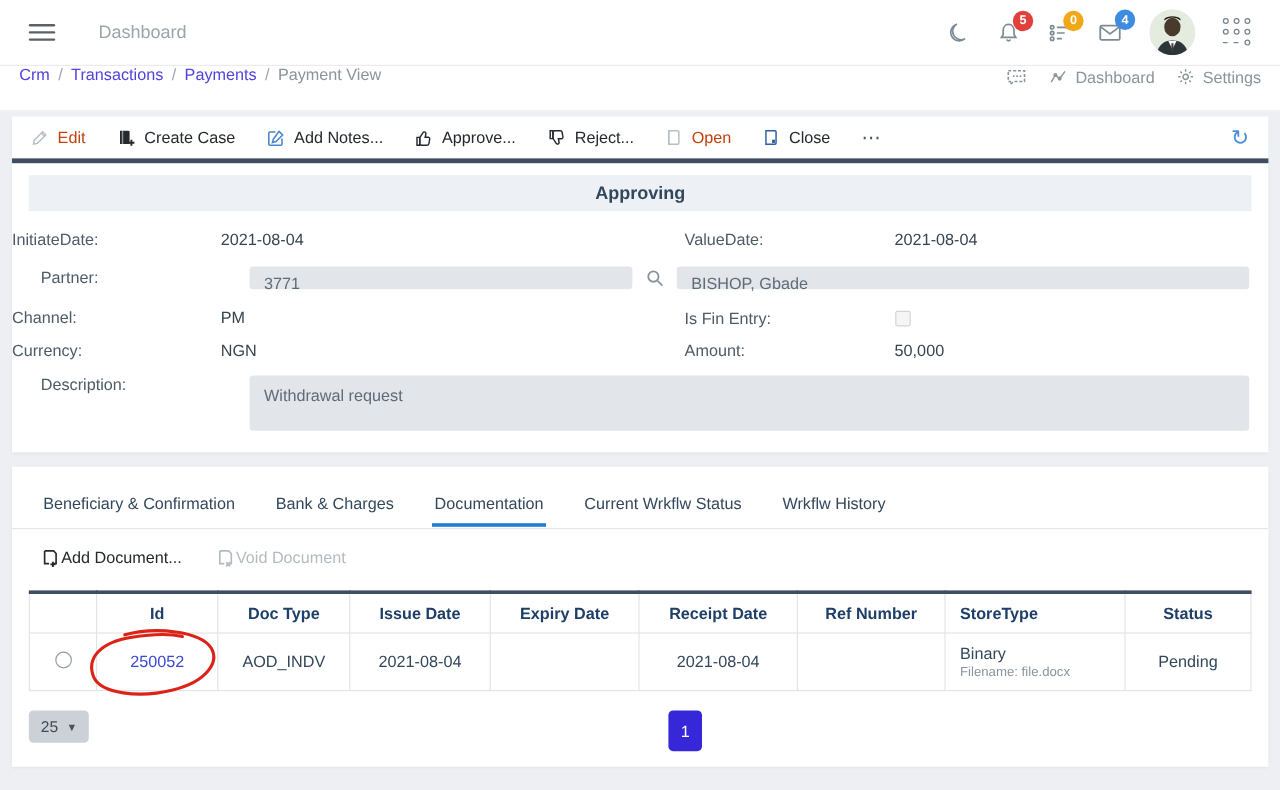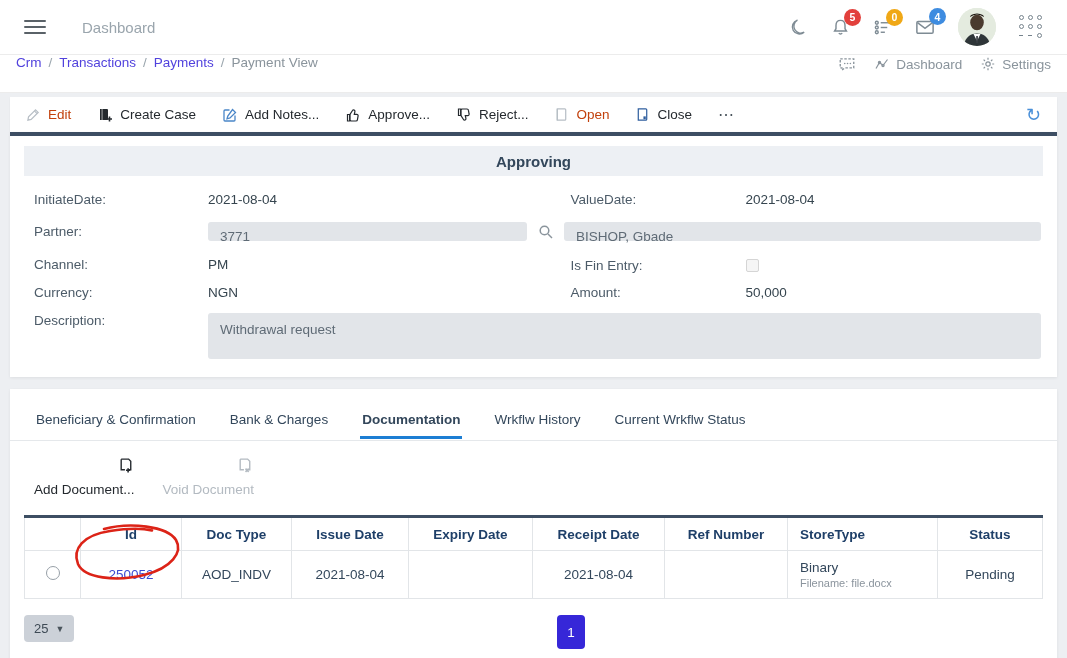--- a/index.html
+++ b/index.html
@@ -44,21 +44,21 @@
   .tb-refresh { margin-left:auto; color:#4a90d9; font-size:18px; line-height:1; cursor:pointer; }
   
   .main-card { margin:0 10px; background:#fff; border-top:4px solid #3d4e63;
     padding-bottom:18px; box-shadow:0 1px 3px rgba(0,0,0,.07); }
   .status-bar { margin:10px 14px 0; background:#edf0f4; height:30px;
     display:flex; align-items:center; justify-content:center;
     font-weight:bold; font-size:15px; color:#33475b; }
   .form { font-size:13.5px; }
   .frow { display:flex; }
   .fcol { width:50%; display:flex; align-items:baseline; }
-  .fcol.left  { padding-left:24px; }
+  .fcol.left  { }
   .fcol.right { padding-left:37px; }
   .flabel { width:174px; flex:none; color:#4c5b68; }
   .fcol.right .flabel { width:175px; }
   .fval { color:#36454f; }
   .r1 { margin-top:16px; }
   .r2 { margin-top:15px; align-items:center; }
   .r3 { margin-top:16px; }
   .r4 { margin-top:12px; }
   .r5 { margin-top:13px; }
   .partner-flex { padding-left:24px; display:flex; width:100%; align-items:center; }
@@ -70,24 +70,24 @@
   .checkbox { width:13px; height:13px; background:#f5f5f5; border:1px solid #d5d5d5; border-radius:2px;
     display:inline-block; position:relative; top:2px; cursor:pointer; }
   .desc-flex { padding-left:24px; display:flex; width:100%; align-items:flex-start; }
   .desc-box { flex:1; margin-right:16px; background:#e2e5e9; border-radius:3px; height:46px;
     padding:9px 12px; color:#5f6b76; font-size:13.5px; cursor:text; }
   
   .tab-card { margin:12px 10px 0; background:#fff; min-height:250px; position:relative;
     box-shadow:0 1px 3px rgba(0,0,0,.07); padding-bottom:12px; }
   .tabs { display:flex; gap:30px; padding:1px 24px; border-bottom:1px solid #e5e8eb; }
   .tab { padding:22px 2px 12px; font-size:13.5px; color:#33475b; cursor:pointer; white-space:nowrap; }
-  .tab.active { font-weight:bold; padding-bottom:9px; border-bottom:3px solid #1d7ed3;text-align:center; }
+  .tab.active { font-weight:normal; padding-bottom:9px; border-bottom:3px solid #1d7ed3;text-align:center; }
   .doc-actions { display:flex; gap:28px; padding:16px 24px 12px; font-size:13.5px;
     color:#24292e; align-items:center; }
-  .doc-btn { display:flex; align-items:flex-end; gap:8px; cursor:pointer;flex-direction:column; }
+  .doc-btn { display:flex; align-items:flex-start; cursor:pointer; }
   .doc-btn.disabled { color:#b3bac1; }
   table.docs { width:calc(100% - 28px); margin:6px 14px 0; border-collapse:collapse;
     border-top:3px solid #3d4e63; table-layout:fixed; }
   .docs th, .docs td { border:1px solid #e2e5e8; font-size:13.5px; text-align:center; }
   .docs th { color:#1e3f68; font-weight:bold; height:34px; }
   .docs td { height:48px; color:#33475b; }
   .docs th.lft, .docs td.lft { text-align:left; padding-left:12px; }
   .id-link { color:#3b49d1; cursor:pointer; }
   .filename { font-size:11px; color:#8b949d; margin-top:2px; }
   .radio { width:14px; height:14px; border:1px solid #979fa7; border-radius:50%;
@@ -311,22 +311,22 @@
       </div>
     </div>
   </div>
 </div>
 
 <div class="tab-card">
   <div class="tabs">
     <span class="tab">Beneficiary &amp; Confirmation</span>
     <span class="tab">Bank &amp; Charges</span>
     <span class="tab active">Documentation</span>
+    <span class="tab">Current Wrkflw Status</span>
     <span class="tab">Wrkflw History</span>
-    <span class="tab">Current Wrkflw Status</span>
   </div>
 
   <div class="doc-actions">
     <span class="doc-btn">
       <svg width="17" height="17" viewBox="0 0 16 16" fill="none" stroke="#24292e" stroke-width="1.3">
         <path d="M3 2 h7 l2 2 v8 h-2.5 M3 2 v10 h3.5"></path>
         <path d="M9.5 10.5 v4 M7.5 12.5 h4" stroke-width="1.5"></path>
       </svg>
       <span>Add Document...</span>
     </span>

